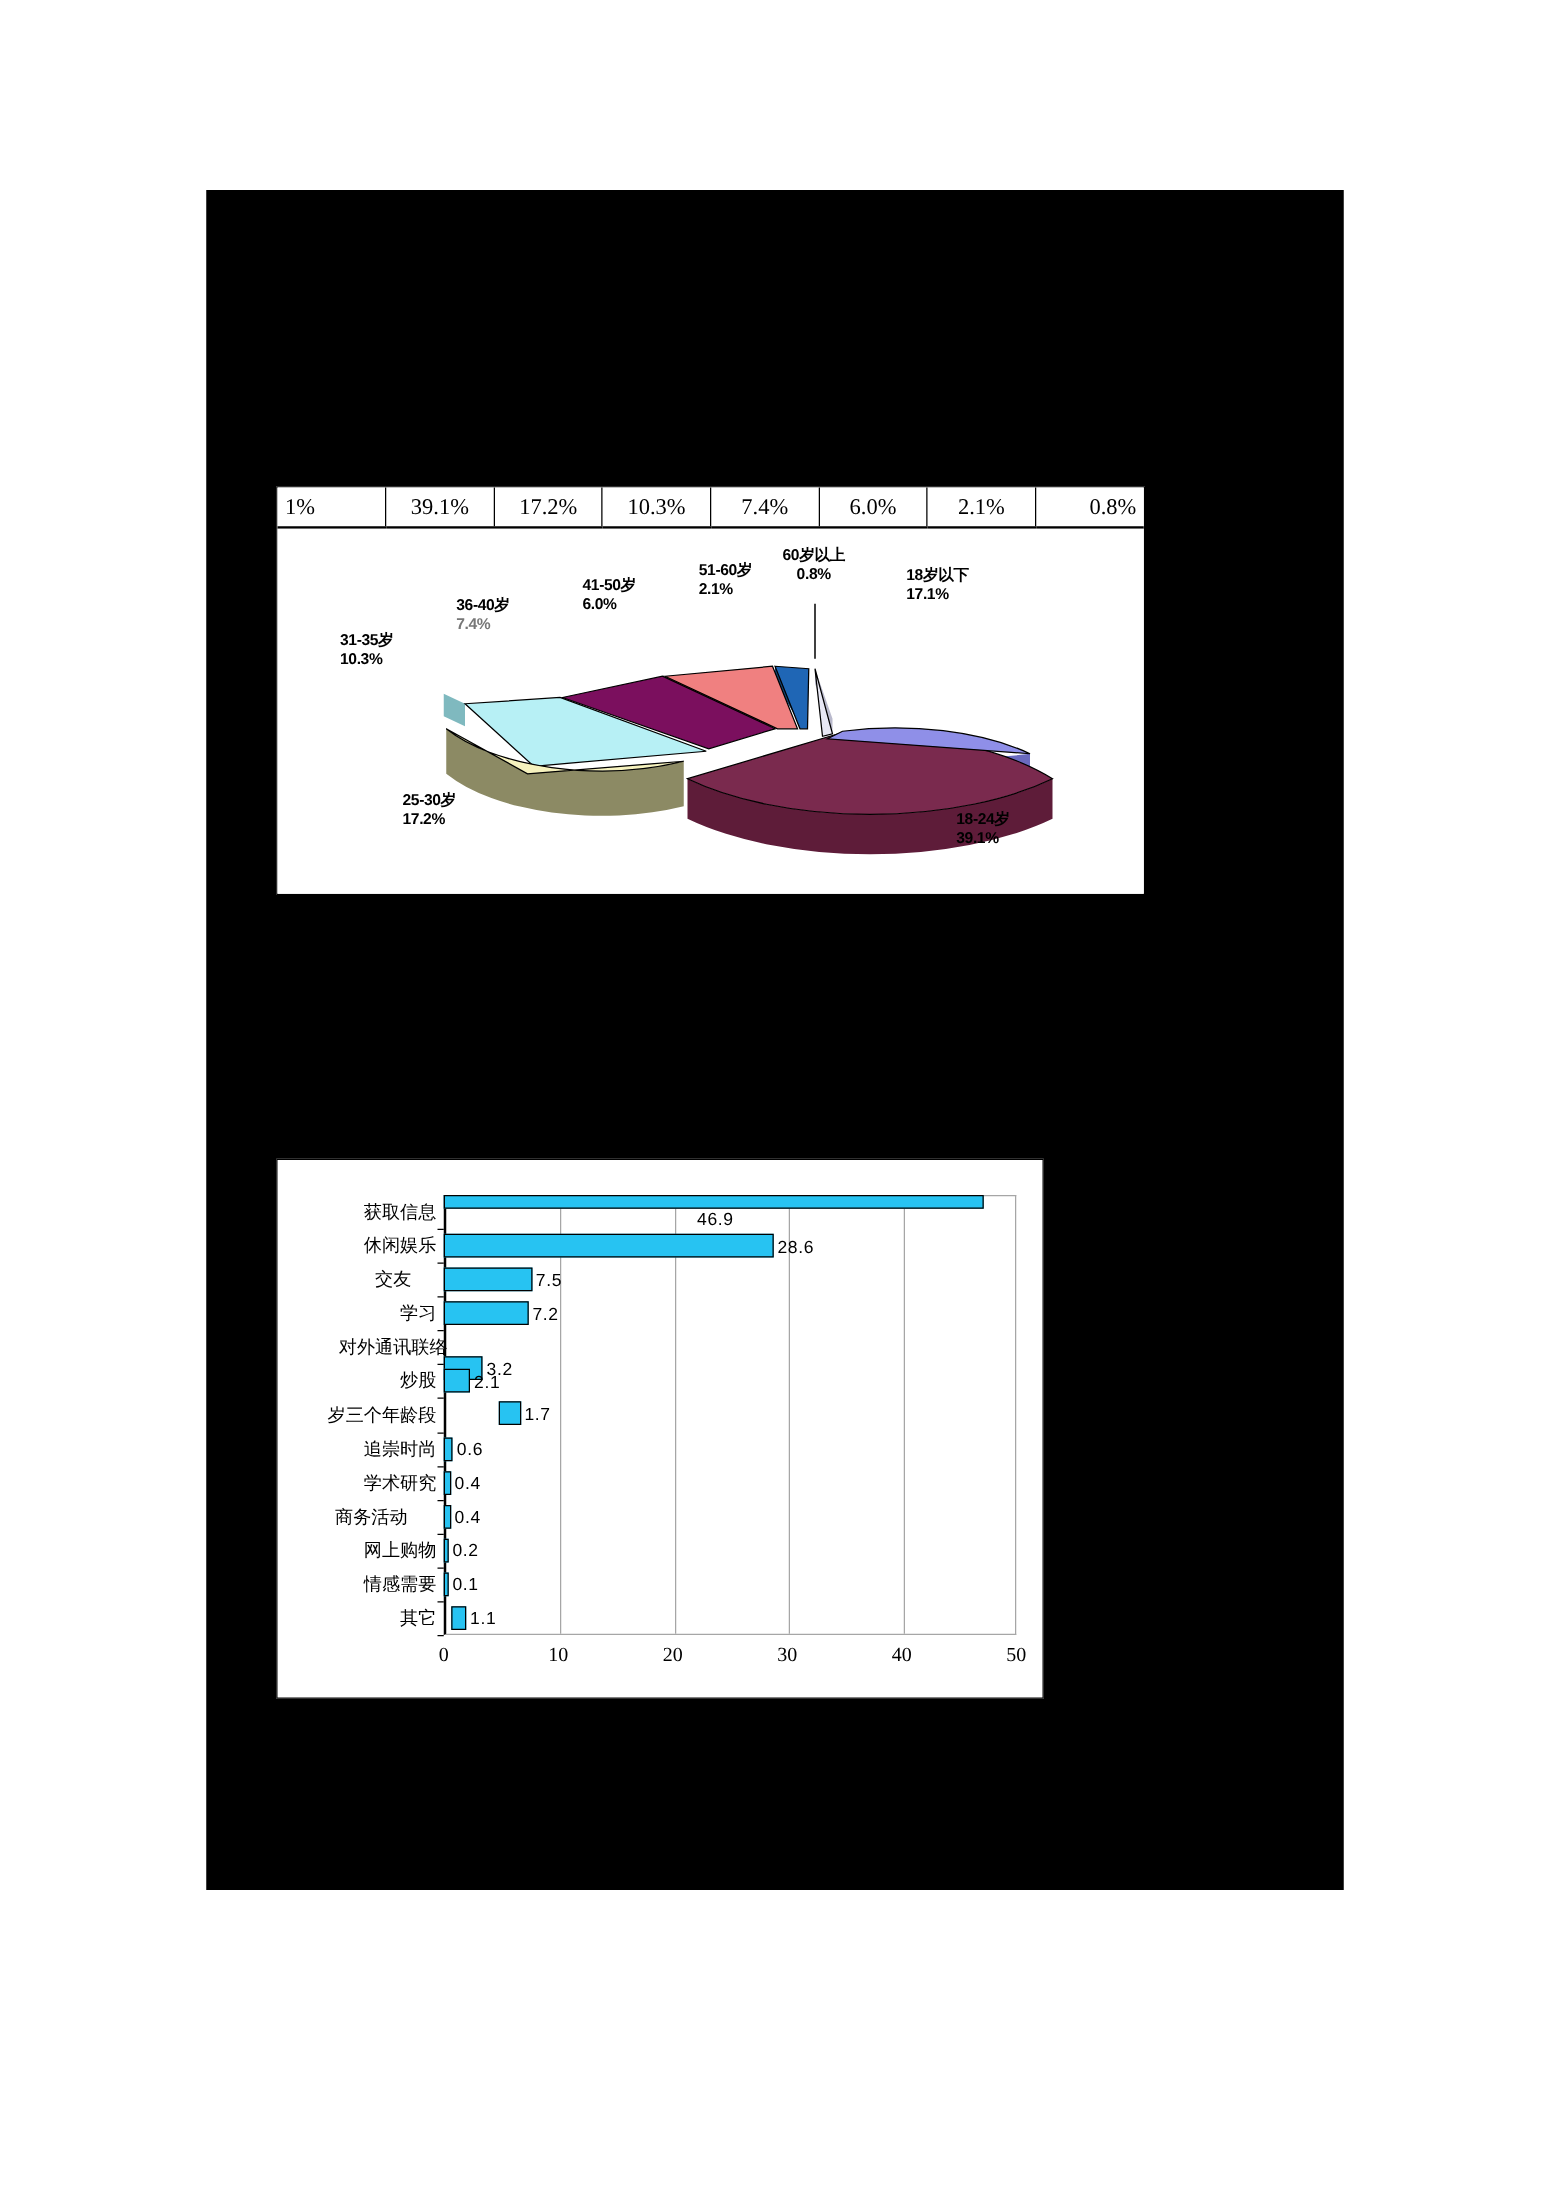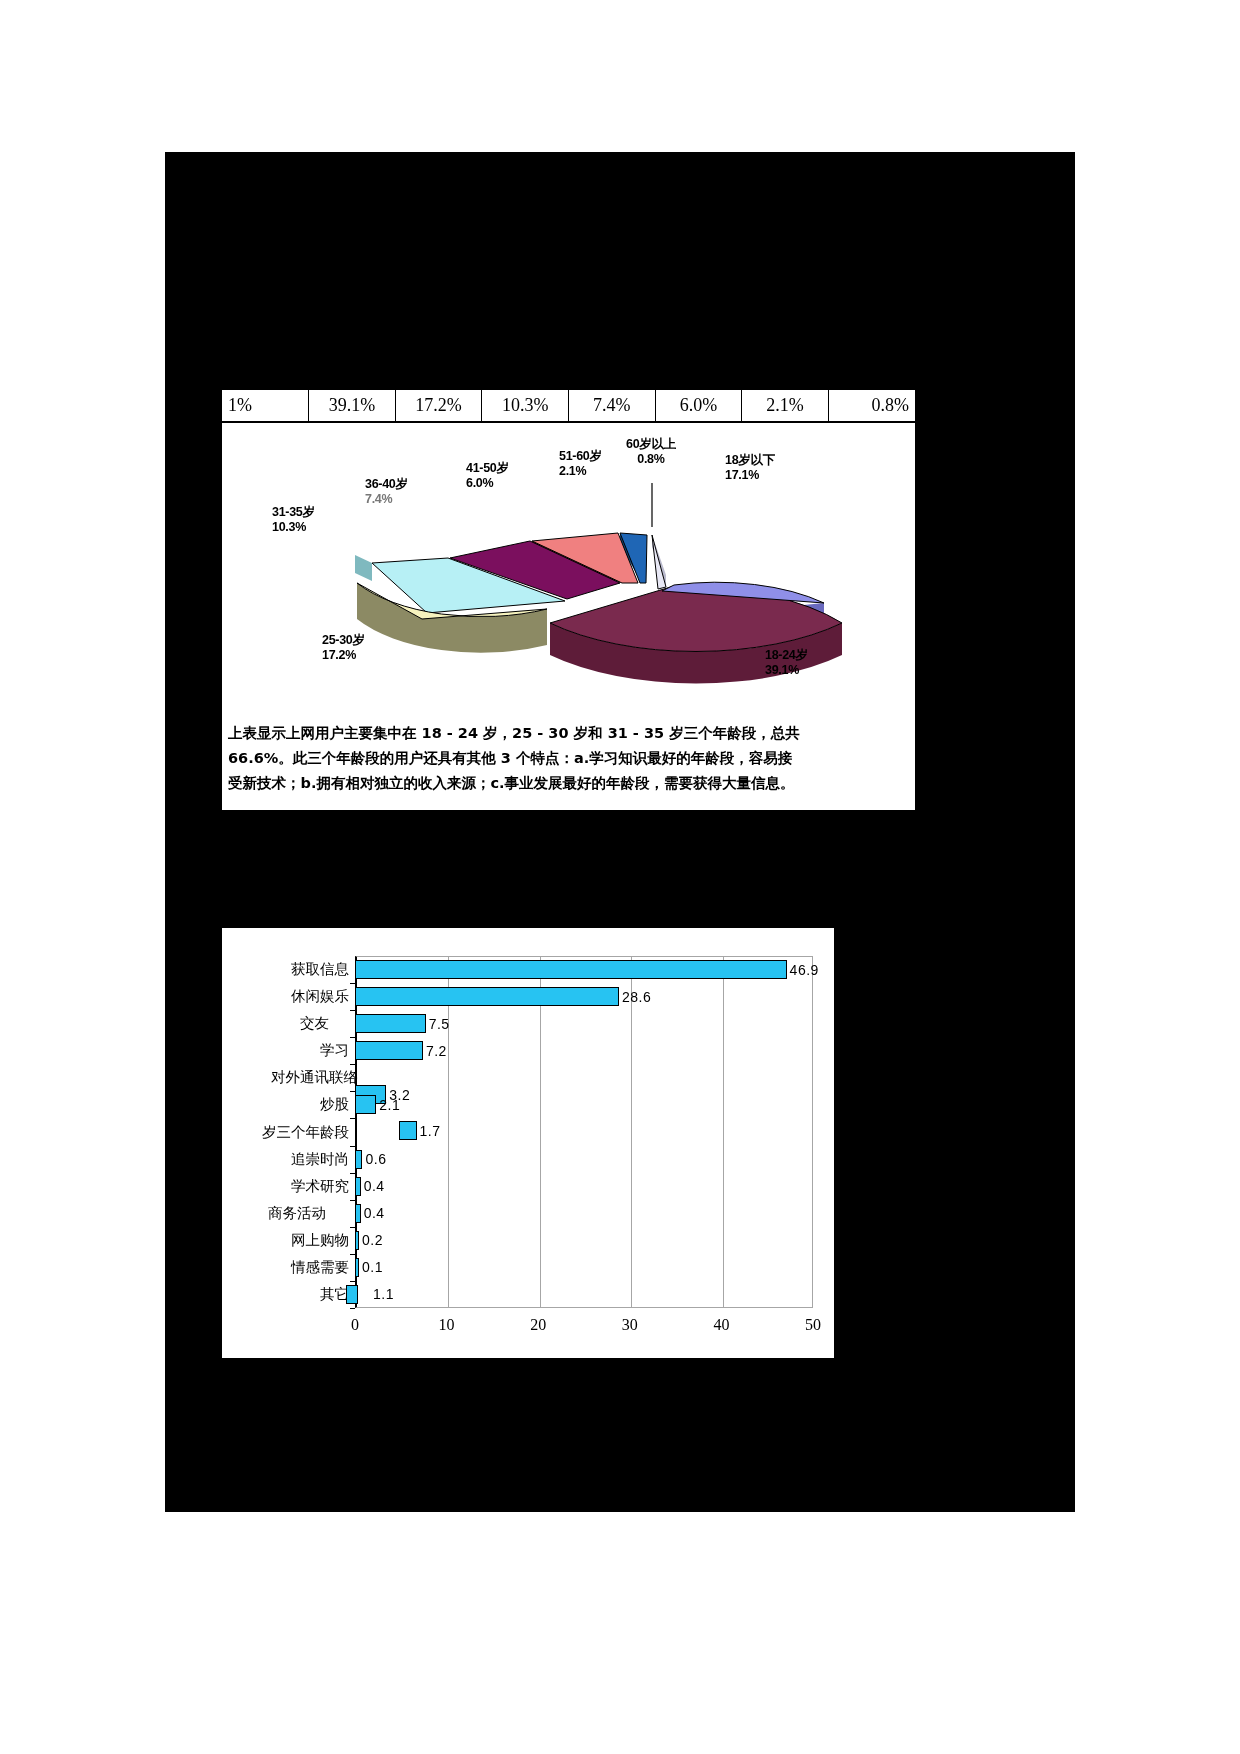--- a/index.html
+++ b/index.html
@@ -255,41 +255,36 @@
     <div class="pie-label" style="left:337px; top:26px;">
       <span>51-60岁</span>
       <span class="pct">2.1%</span>
     </div>
     <div class="pie-label" style="left:404px; top:14px;">
       <span>60岁以上</span>
       <span class="pct" style="text-align:center;">0.8%</span>
     </div>
   </div>
 
-  <div id="para-block">
-    <p>上表显示上网用户主要集中在 18 - 24 岁，25 - 30 岁和 31 - 35 岁三个年龄段，总共</p>
-    <p>66.6%。此三个年龄段的用户还具有其他 3 个特点：a.学习知识最好的年龄段，容易接</p>
-    <p>受新技术；b.拥有相对独立的收入来源；c.事业发展最好的年龄段，需要获得大量信息。</p>
-  </div>
 </div>
 
 <div id="figure-two">
   <div id="bar-card">
     <div id="bar-inner">
 
       <div id="plot-box">
         <div class="vgrid" style="left:91px;"></div>
         <div class="vgrid" style="left:183px;"></div>
         <div class="vgrid" style="left:274px;"></div>
         <div class="vgrid" style="left:366px;"></div>
       </div>
 
       <div id="rows-host">
           <div class="cat-label" style="top: 32.0385px; left: 0px; width: 133px;">获取信息</div>
-          <div class="bar-row" style="top: 28.0385px; left: 133px;">
+          <div class="bar-row" style="top: 28.0385px; left: 133px; flex-direction: column;">
             <div class="bar-rect" style="width: 429.604px;"></div>
             <span class="bar-value">46.9</span>
           </div>
           <div style="position: absolute; left: 128px; top: 55.0769px; width: 5px; height: 1px; background: rgb(0, 0, 0);"></div>
           <div class="cat-label" style="top: 59.1154px; left: 0px; width: 133px;">休闲娱乐</div>
           <div class="bar-row" style="top: 55.1154px; left: 133px;">
             <div class="bar-rect" style="width: 261.976px;"></div>
             <span class="bar-value">28.6</span>
           </div>
           <div style="position: absolute; left: 128px; top: 82.1538px; width: 5px; height: 1px; background: rgb(0, 0, 0);"></div>
@@ -347,21 +342,21 @@
             <span class="bar-value">0.2</span>
           </div>
           <div style="position: absolute; left: 128px; top: 325.846px; width: 5px; height: 1px; background: rgb(0, 0, 0);"></div>
           <div class="cat-label" style="top: 329.885px; left: 0px; width: 133px;">情感需要</div>
           <div class="bar-row" style="top: 325.885px; left: 133px;">
             <div class="bar-rect" style="width: 2px;"></div>
             <span class="bar-value">0.1</span>
           </div>
           <div style="position: absolute; left: 128px; top: 352.923px; width: 5px; height: 1px; background: rgb(0, 0, 0);"></div>
           <div class="cat-label" style="top: 356.962px; left: 0px; width: 133px;">其它</div>
-          <div class="bar-row" style="top: 352.962px; left: 124px; gap: 12px;">
+          <div class="bar-row" style="top: 352.962px; left: 139px;">
             <div class="bar-rect" style="width: 10.076px;"></div>
             <span class="bar-value">1.1</span>
           </div>
           <div style="position: absolute; left: 128px; top: 380px; width: 5px; height: 1px; background: rgb(0, 0, 0);"></div>
         </div>
 
       <div id="xticks-host">
           <div class="xtick" style="left: 133px; top: 388px;">0</div>
           <div class="xtick" style="left: 224.6px; top: 388px;">10</div>
           <div class="xtick" style="left: 316.2px; top: 388px;">20</div>

